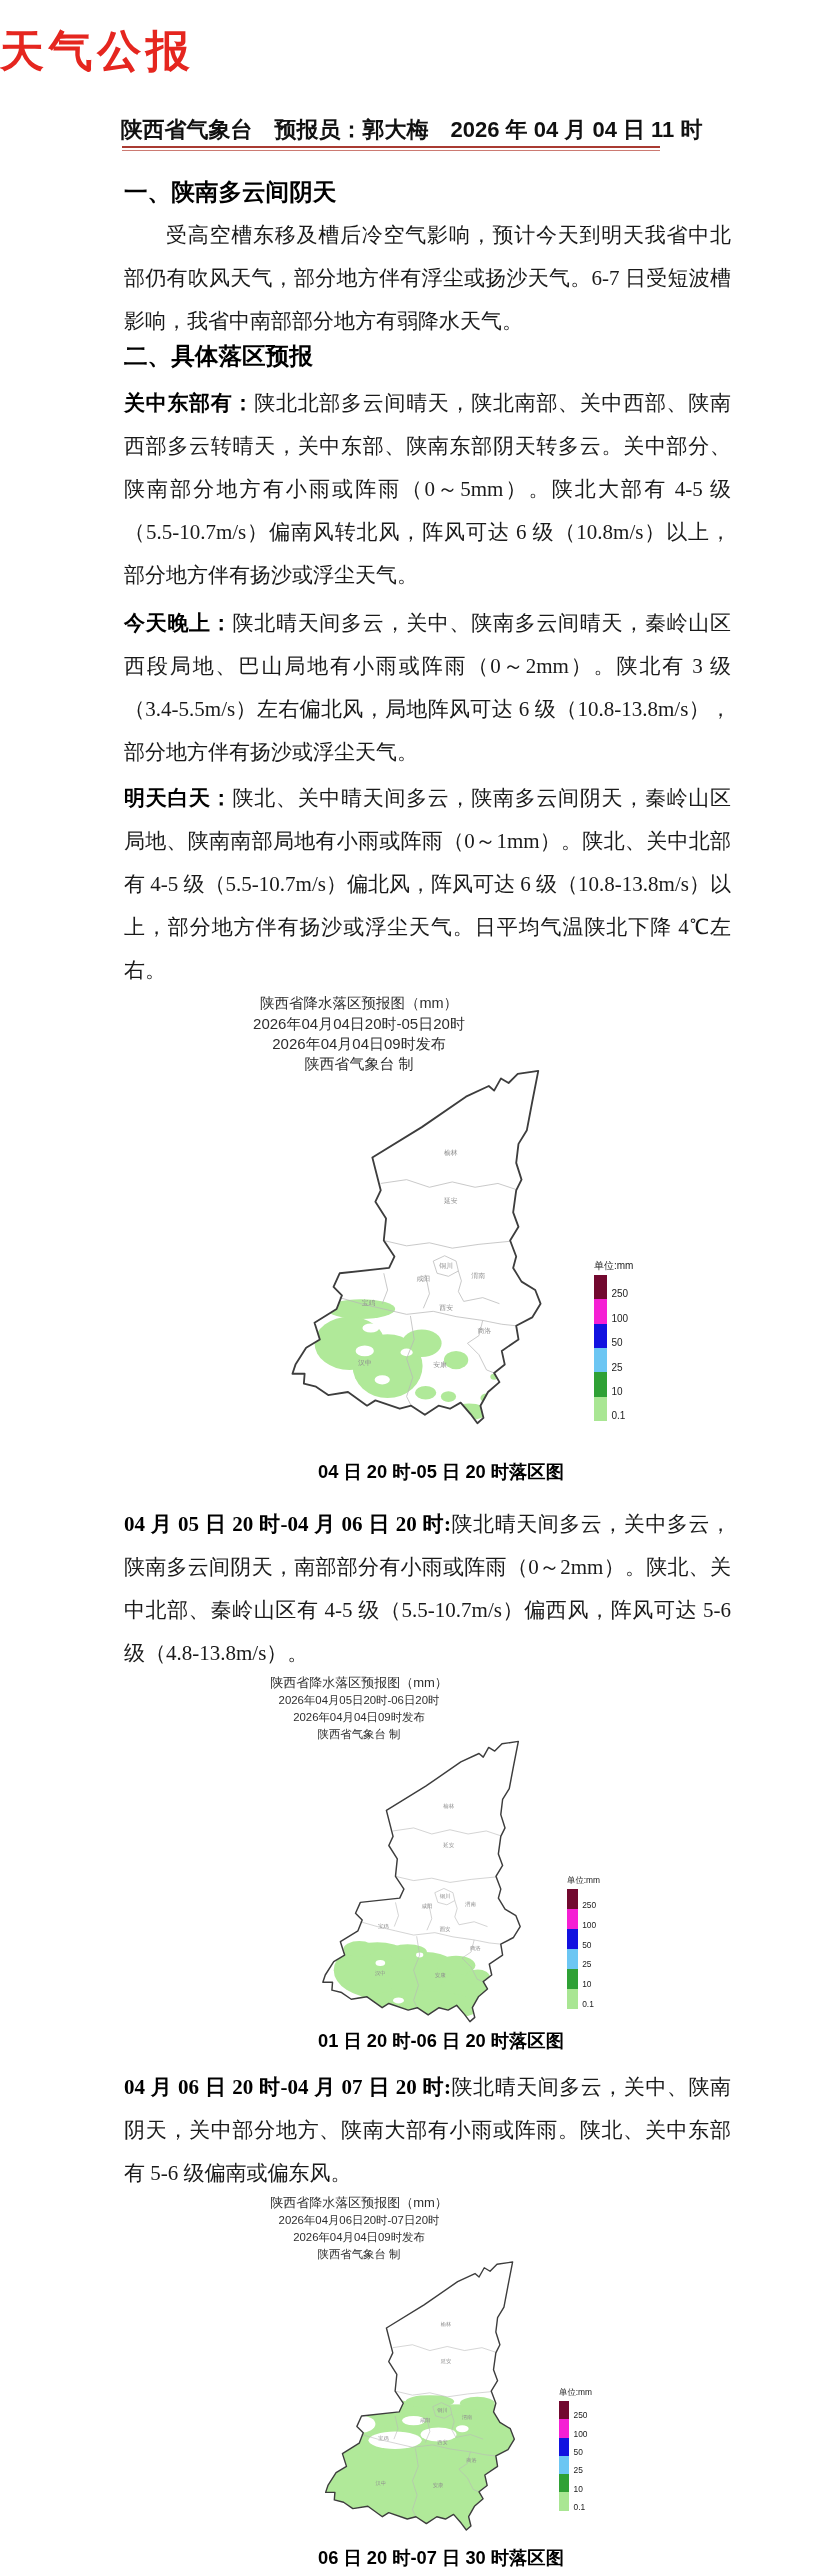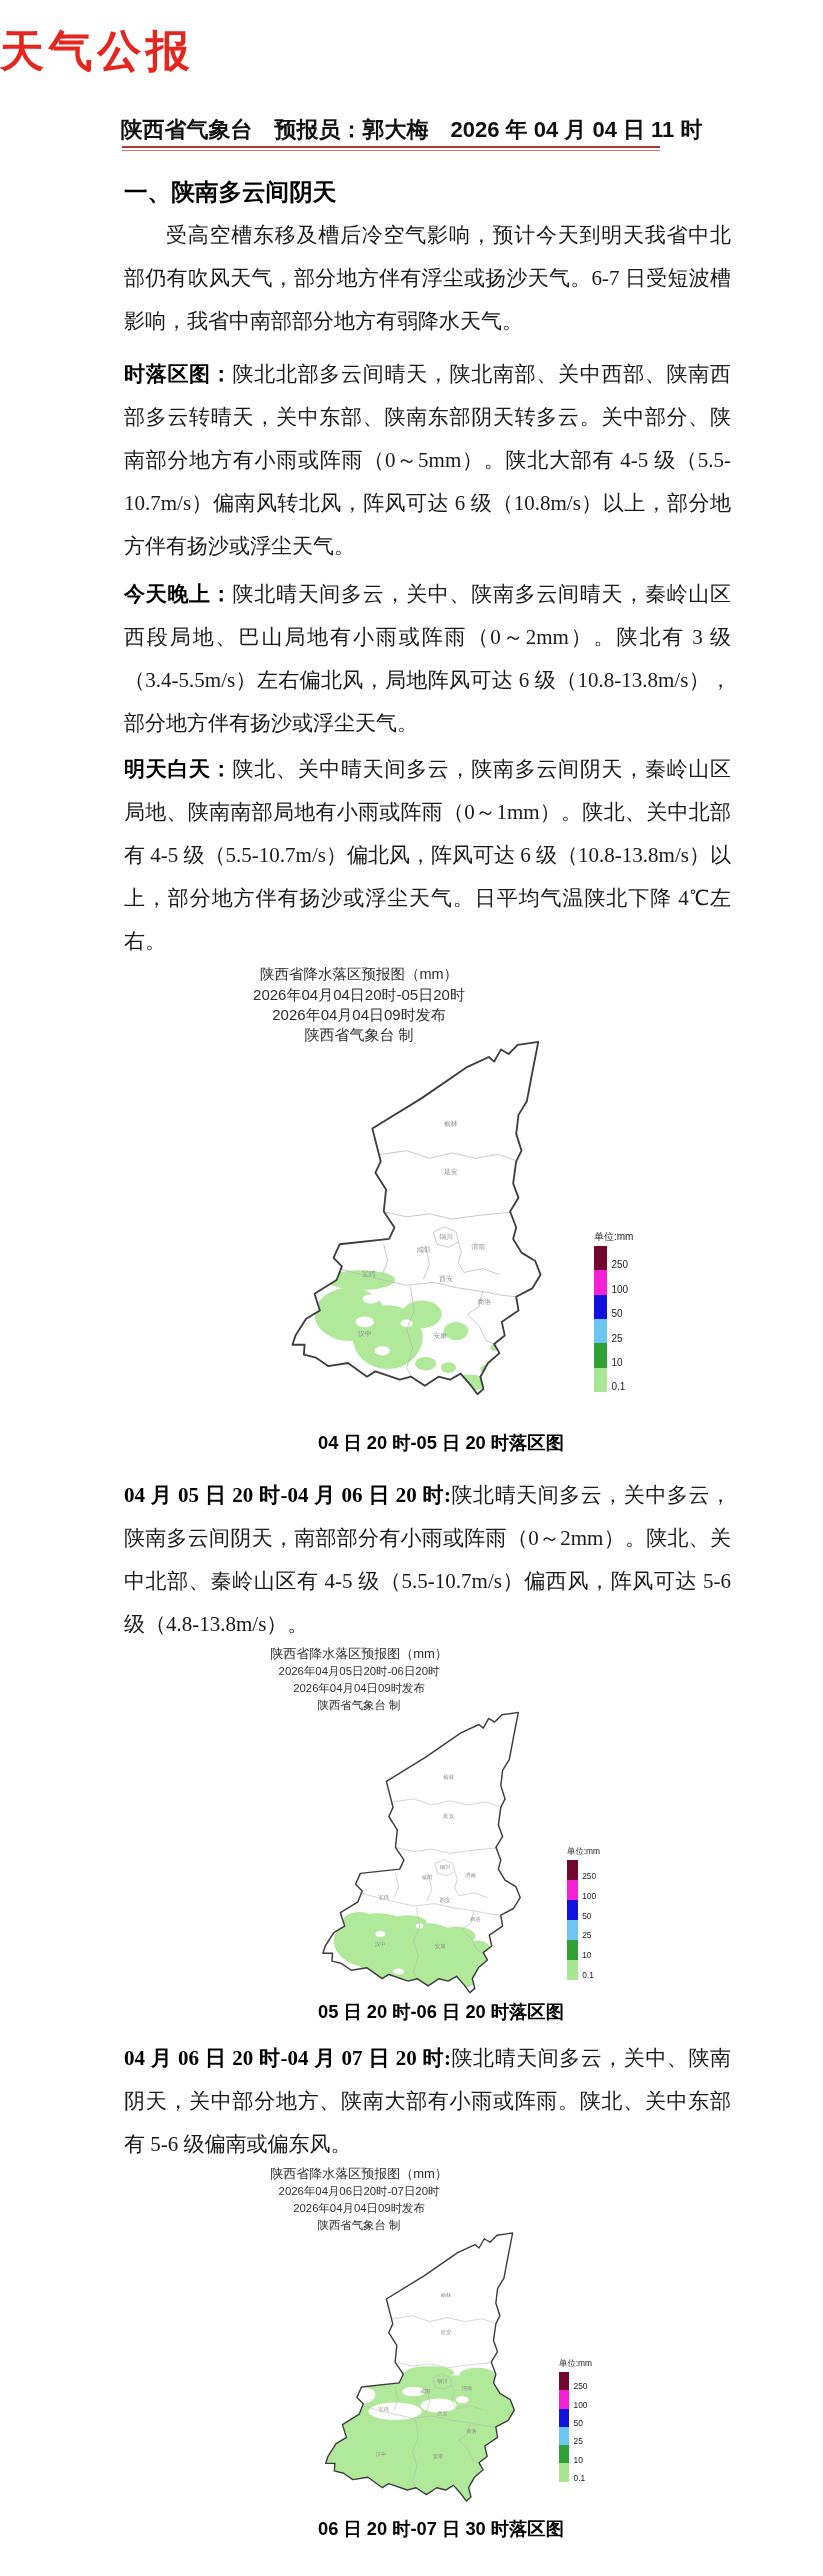--- a/index.html
+++ b/index.html
@@ -112,22 +112,23 @@
   <div class="byline">陕西省气象台　预报员：郭大梅　2026 年 04 月 04 日 11 时</div>
   <div class="rule-wrap">
     <div class="rule-a"></div>
     <div class="rule-b"></div>
   </div>
 
   <div class="sec-heading">一、陕南多云间阴天</div>
 
   <p class="para indent">受高空槽东移及槽后冷空气影响，预计今天到明天我省中北部仍有吹风天气，部分地方伴有浮尘或扬沙天气。6-7 日受短波槽影响，我省中南部部分地方有弱降水天气。</p>
 
-
-  <p class="para p2"><span class="lead">时落区图：</span><span>陕北北部多云间晴天，陕北南部、关中西部、陕南西部多云转晴天，关中东部、陕南东部阴天转多云。关中部分、陕南部分地方有小雨或阵雨（0～5mm）。陕北大部有 4-5 级（5.5-10.7m/s）偏南风转北风，阵风可达 6 级（10.8m/s）以上，部分地方伴有扬沙或浮尘天气。</span></p>
+  <div class="sec-heading second">二、具体落区预报</div>
+
+  <p class="para p2"><span class="lead">关中东部有：</span><span>陕北北部多云间晴天，陕北南部、关中西部、陕南西部多云转晴天，关中东部、陕南东部阴天转多云。关中部分、陕南部分地方有小雨或阵雨（0～5mm）。陕北大部有 4-5 级（5.5-10.7m/s）偏南风转北风，阵风可达 6 级（10.8m/s）以上，部分地方伴有扬沙或浮尘天气。</span></p>
 
   <p class="para p3"><span class="lead">今天晚上：</span><span>陕北晴天间多云，关中、陕南多云间晴天，秦岭山区西段局地、巴山局地有小雨或阵雨（0～2mm）。陕北有 3 级（3.4-5.5m/s）左右偏北风，局地阵风可达 6 级（10.8-13.8m/s），部分地方伴有扬沙或浮尘天气。</span></p>
 
   <p class="para p4"><span class="lead">明天白天：</span><span>陕北、关中晴天间多云，陕南多云间阴天，秦岭山区局地、陕南南部局地有小雨或阵雨（0～1mm）。陕北、关中北部有 4-5 级（5.5-10.7m/s）偏北风，阵风可达 6 级（10.8-13.8m/s）以上，部分地方伴有扬沙或浮尘天气。日平均气温陕北下降 4℃左右。</span></p>
 
   <div class="figure f1">
     <div class="fig-titles" style="top:3px">
       <div class="t1">陕西省降水落区预报图（mm）</div>
       <div class="t2">2026年04月04日20时-05日20时</div>
       <div class="t3">2026年04月04日09时发布</div>
@@ -214,21 +215,21 @@
           <div style="height:20px;background:#2fa135"></div>
           <div style="height:20px;background:#a9e693"></div>
         </div>
         <div class="lg-label" style="font-size:8.4px;left:15.2px;top:26px">250</div>
         <div class="lg-label" style="font-size:8.4px;left:15.2px;top:46px">100</div>
         <div class="lg-label" style="font-size:8.4px;left:15.2px;top:66px">50</div>
         <div class="lg-label" style="font-size:8.4px;left:15.2px;top:85px">25</div>
         <div class="lg-label" style="font-size:8.4px;left:15.2px;top:105px">10</div>
         <div class="lg-label" style="font-size:8.4px;left:15.2px;top:125px">0.1</div>
       </div>
-    <div class="fig-caption" style="top:354px">05 日 20 时-06 日 20 时落区图</div>
+    <div class="fig-caption" style="top:354px">01 日 20 时-06 日 20 时落区图</div>
   </div>
 
   <p class="para p6"><span class="lead">04 月 06 日 20 时-04 月 07 日 20 时:</span><span>陕北晴天间多云，关中、陕南阴天，关中部分地方、陕南大部有小雨或阵雨。陕北、关中东部有 5-6 级偏南或偏东风。</span></p>
 
   <div class="figure f3">
     <div class="fig-titles" style="top:0px">
       <div class="t1">陕西省降水落区预报图（mm）</div>
       <div class="t2">2026年04月06日20时-07日20时</div>
       <div class="t3">2026年04月04日09时发布</div>
       <div class="t4">陕西省气象台 制</div>

